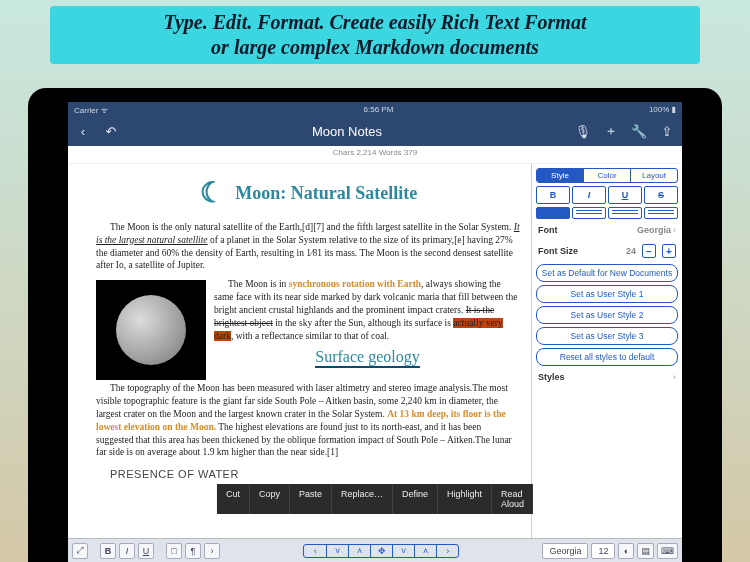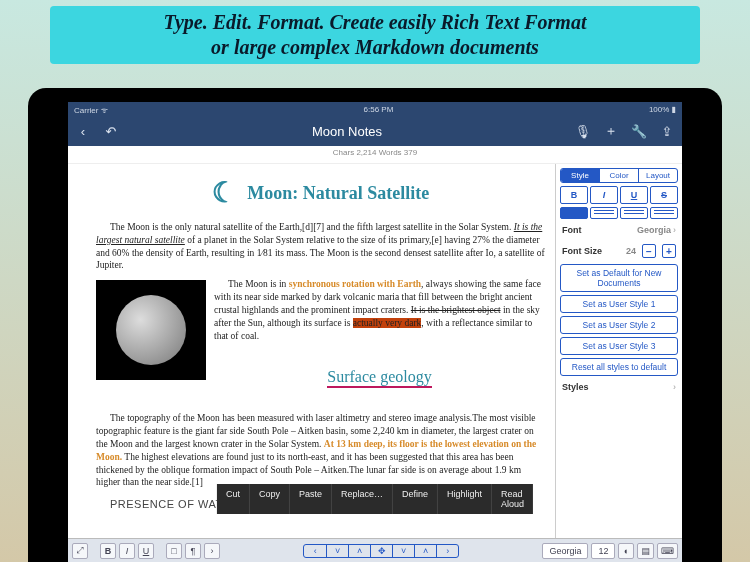--- a/index.html
+++ b/index.html
@@ -19,38 +19,38 @@
   .doc { flex: 1; padding: 6px 10px 0 28px; font-family: Georgia, serif; font-size: 9.5px; color: #222; overflow: hidden; position: relative; }
   .doc h1 { text-align: center; color: #2c8aa0; font-size: 18px; font-family: Georgia, serif; margin: 8px 0 10px; }
   .moon-glyph { color: #2c8aa0; font-size: 28px; display: inline-block; vertical-align: middle; margin-right: 6px; transform: translateY(-2px); }
   .doc p { text-indent: 14px; margin-bottom: 6px; line-height: 1.35; }
   .u { text-decoration: underline; }
   .it { font-style: italic; }
   .st { text-decoration: line-through; }
   .link { color: #d78b2a; font-weight: bold; }
   .hl { background: #c2410c; }
   .orange { color: #d78b2a; font-weight: bold; }
-  .h2 { color: #2c8aa0; font-size: 16px; text-align: center; border-bottom: 2px solid #be185d; display: inline-block; margin: 20px auto; }
+  .h2 { color: #2c8aa0; font-size: 16px; text-align: center; border-bottom: 2px solid #0c4a6e; display: inline-block; margin: 0 auto; }
   .h2wrap { text-align: center; margin: 4px 0; }
   .moonimg { float: left; width: 110px; height: 100px; background: #000; margin: 2px 8px 2px 0; position: relative; }
   .moonimg::after { content:""; position:absolute; width:70px; height:70px; border-radius:50%; background: radial-gradient(circle at 35% 35%, #ddd, #aaa 50%, #777); top:15px; left:20px; }
   .presence { font-family: Helvetica, Arial, sans-serif; font-size: 11px; letter-spacing: 0.5px; color: #444; margin-top:8px; }
-  .panel { width: 127px; background: #fff; border-left: 1px solid #ccc; font-size: 9px; color: #333; padding: 4px; display: flex; flex-direction: column; gap: 3px; }
+  .panel { width: 151px; background: #fff; border-left: 1px solid #ccc; font-size: 9px; color: #333; padding: 4px; display: flex; flex-direction: column; gap: 3px; }
   .seg { display: flex; border: 1px solid #2458c5; border-radius: 3px; overflow: hidden; }
   .seg div { flex:1; text-align:center; padding:2px 0; color:#2458c5; cursor:pointer; font-size:8px; }
   .seg div.active { background:#2458c5; color:#fff; }
   .seg div + div { border-left:1px solid #2458c5; }
   .fmt-row { display:flex; gap:2px; }
   .fmt-row div { flex:1; border:1px solid #2458c5; border-radius:2px; text-align:center; color:#2458c5; font-weight:bold; padding:3px 0; cursor:pointer; }
   .row { display:flex; justify-content:space-between; align-items:center; padding: 3px 2px; font-weight: bold; }
   .row .val { color:#888; }
   .chev { color:#bbb; margin-left:2px; }
   .stepper { display:flex; align-items:center; gap:6px; }
   .stepbtn { width:14px; height:14px; border:1px solid #2458c5; border-radius:2px; color:#2458c5; display:flex; align-items:center; justify-content:center; font-size:10px; cursor:pointer; }
-  .panel-btn { border:1px solid #2458c5; color:#2458c5; border-radius:3px; text-align:center; padding:3px 0; font-size:8.5px; cursor:pointer; }
+  .panel-btn { border:1px solid #2458c5; color:#2458c5; border-radius:8px; text-align:center; padding:3px 0; font-size:8.5px; cursor:pointer; }
   .context-menu { position:absolute; bottom:24px; left:50%; transform:translateX(-50%); background:#2b2b2b; border-radius:0; display:flex; overflow:hidden; }
   .context-menu div { color:#eee; font-size:9px; padding:5px 9px; cursor:pointer; }
   .context-menu div + div { border-left:1px solid #444; }
   .toolbar { height: 24px; background:#dfe4ec; border-top:1px solid #bbb; display:flex; align-items:center; padding:0 4px; gap:3px; font-size:9px; color:#445; }
   .tbtn { border:1px solid #aab; background:#f5f7fa; border-radius:2px; min-width:16px; height:16px; display:inline-flex; align-items:center; justify-content:center; cursor:pointer; padding:0 3px; font-size:9px; }
   .tsep { width:6px; }
   .toolbar .mid { flex:1; display:flex; justify-content:center; gap:3px; }
   .arrows { display:flex; border:1px solid #2458c5; border-radius:3px; overflow:hidden; }
   .arrows div { width:22px; text-align:center; color:#2458c5; padding:1px 0; cursor:pointer; }
   .arrows div + div { border-left:1px solid #2458c5; }

